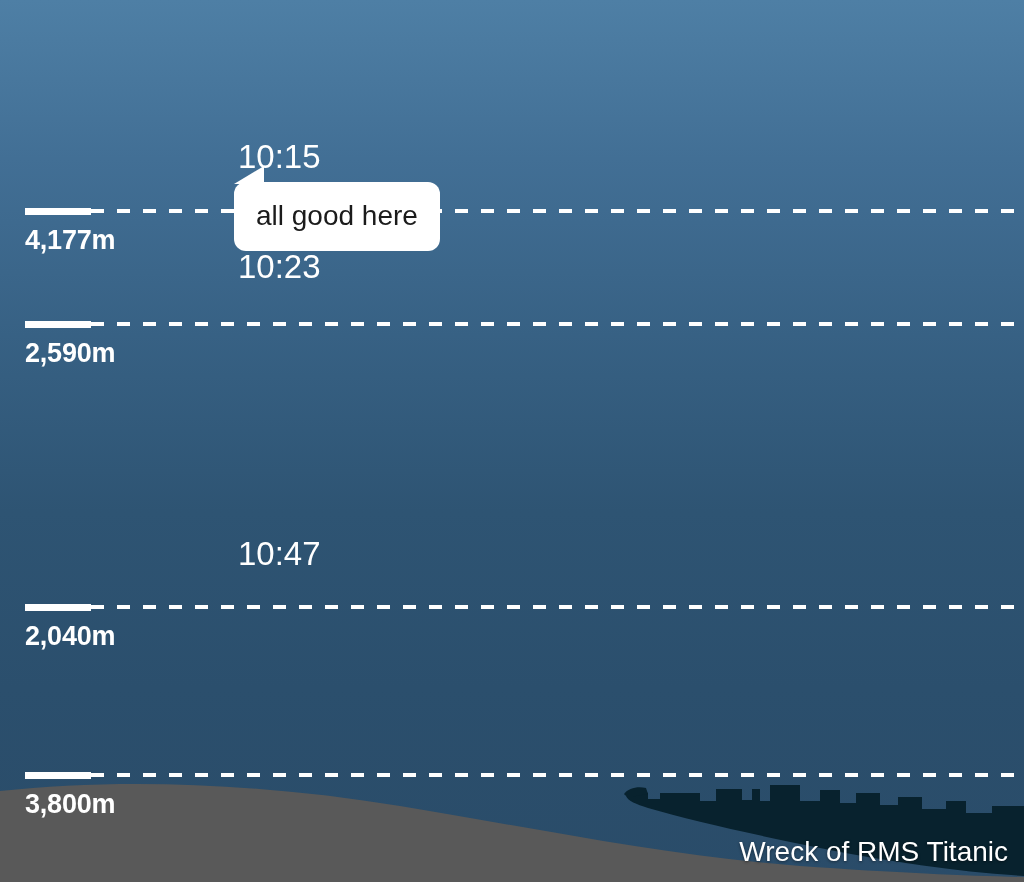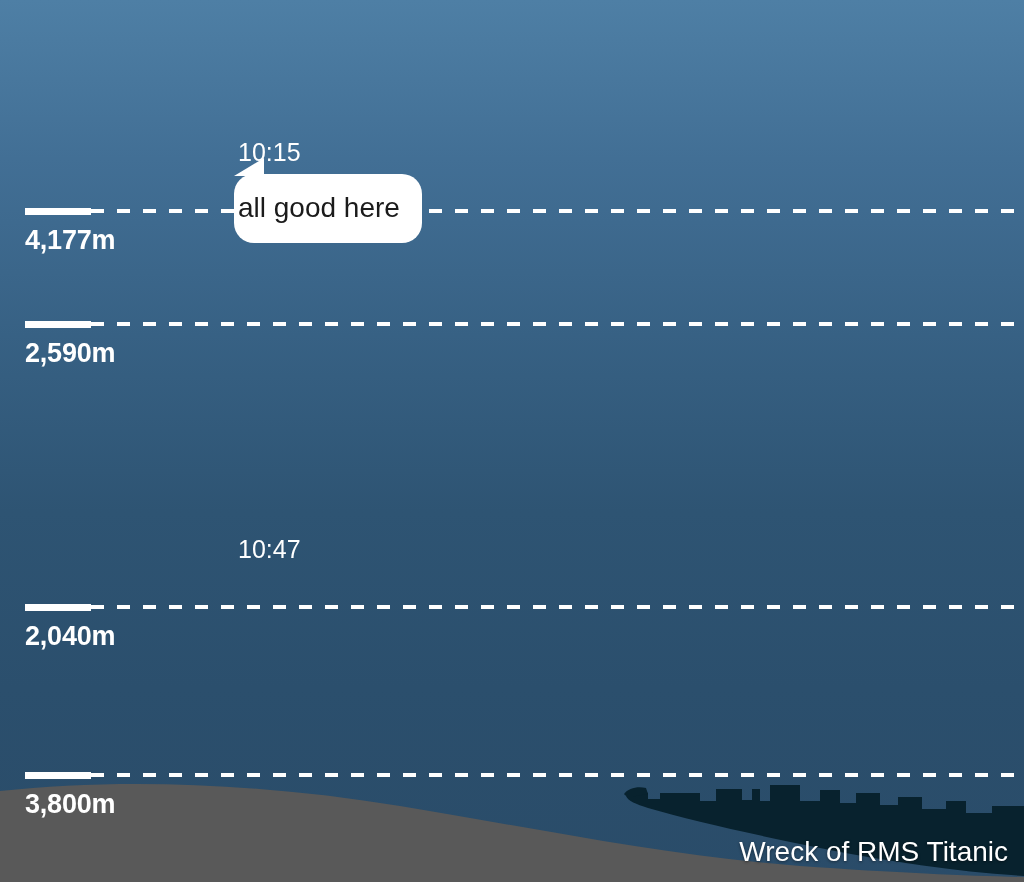--- a/index.html
+++ b/index.html
@@ -73,40 +73,40 @@
     letter-spacing: -0.2px;
     white-space: nowrap;
   }
 
   
   .msg-group {
     position: absolute;
   }
   .msg-time {
     color: #ffffff;
-    font-size: 25px;
+    font-size: 33px;
     font-weight: normal;
     line-height: 1;
     margin-left: 4px;
     margin-bottom: 9px;
     white-space: nowrap;
   }
   .bubble-wrap {
     position: relative;
     display: inline-block;
   }
   .bubble {
     position: relative;
     display: inline-block;
     background: #ffffff;
     color: #1b1b1b;
     font-size: 28px;
     line-height: 1;
-    padding: 20px 22px 21px 4px;
-    border-radius: 20px;
+    padding: 20px 22px 21px 22px;
+    border-radius: 12px;
     white-space: nowrap;
     z-index: 2;
   }
   .bubble-tail {
     position: absolute;
     left: 0px;
     top: -16px;
     width: 0;
     height: 0;
     border-style: solid;
@@ -228,20 +228,21 @@
 
   <div class="msg-group" style="left:234px; top:140px;">
     <div class="msg-time">10:15</div>
     <div class="bubble-wrap">
       <div class="bubble-tail"></div>
       <div class="bubble">all good here</div>
     </div>
   </div>
 
   <div class="msg-group" style="left:234px; top:250px;">
+    <div class="msg-time">10:23</div>
   </div>
 
   <div class="msg-group" style="left:234px; top:537px;">
     <div class="msg-time">10:47</div>
   </div>
 
   <div id="wreck-caption">Wreck of RMS Titanic</div>
 
 </div>
 

